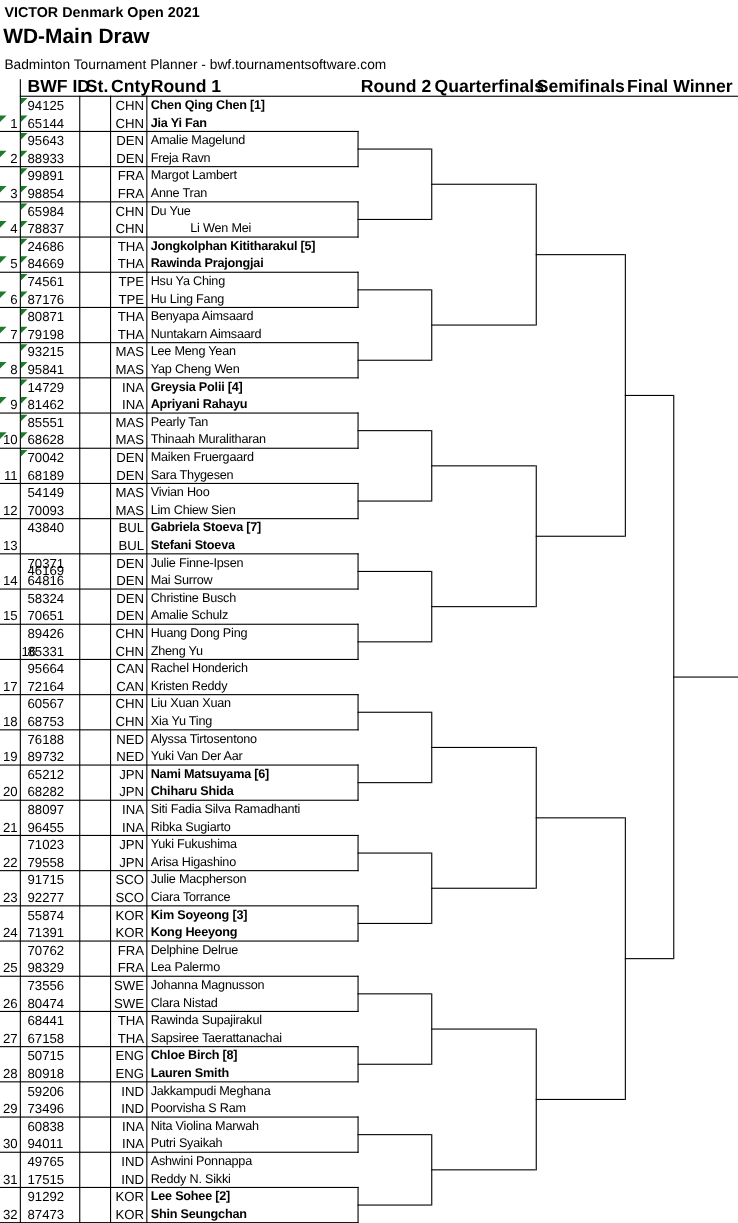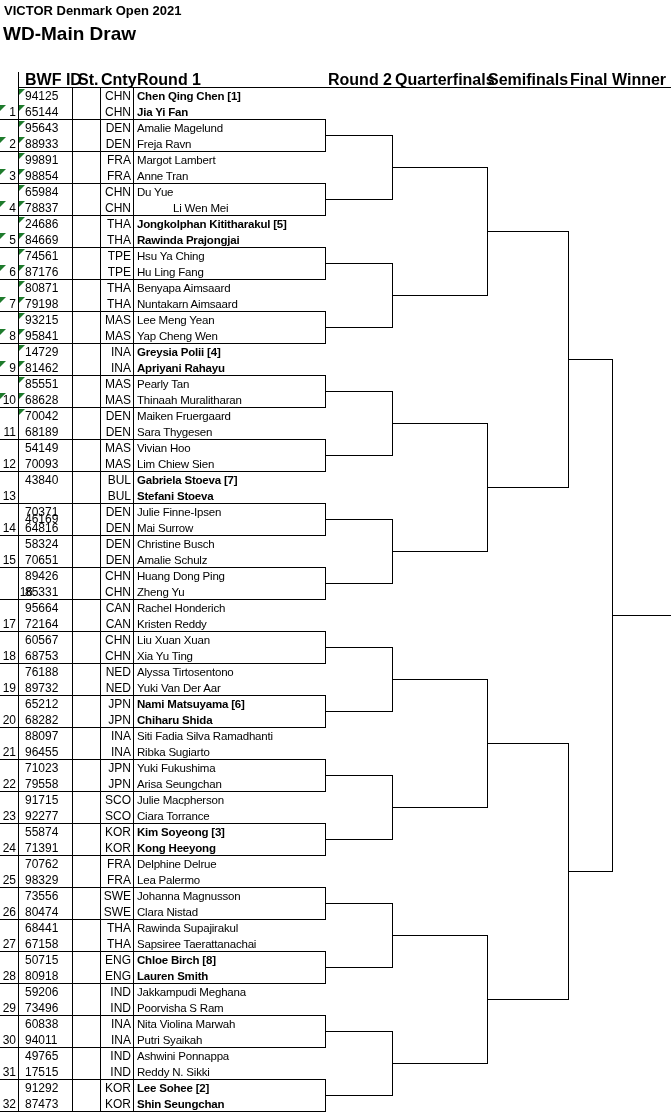--- a/index.html
+++ b/index.html
@@ -20,20 +20,21 @@
   .b{font-weight:bold;}
   .tri{position:absolute;width:0;height:0;
        border-top:6px solid var(--mk,#1e7b2c);border-right:6px solid transparent;}
 </style>
 </head>
 <body>
 
 <div id="page">
   <div class="t1">VICTOR Denmark Open 2021</div>
   <div class="t2">WD-Main Draw</div>
+  <div class="t3">Badminton Tournament Planner - bwf.tournamentsoftware.com</div>
 
   <div>
     <span class="h hbwf">BWF ID</span>
     <span class="h hst">St.</span>
     <span class="h hcnty">Cnty</span>
     <span class="h hr1">Round 1</span>
     <span class="h hr2">Round 2</span>
     <span class="h hqf">Quarterfinals</span>
     <span class="h hsf">Semifinals</span>
     <span class="h hfin">Final</span>
@@ -317,21 +318,21 @@
       <div class="cell name" style="top: 728px;">Siti Fadia Silva Ramadhanti</div>
       <div class="cell bid" style="top: 744px;">96455</div>
       <div class="cell cty" style="top: 744px;">INA</div>
       <div class="cell name" style="top: 744px;">Ribka Sugiarto</div>
       <div class="cell num" style="top: 776px;">22</div>
       <div class="cell bid" style="top: 760px;">71023</div>
       <div class="cell cty" style="top: 760px;">JPN</div>
       <div class="cell name" style="top: 760px;">Yuki Fukushima</div>
       <div class="cell bid" style="top: 776px;">79558</div>
       <div class="cell cty" style="top: 776px;">JPN</div>
-      <div class="cell name" style="top: 776px;">Arisa Seungchan</div>
+      <div class="cell name" style="top: 776px;">Arisa Higashino</div>
       <div class="cell num" style="top: 808px;">23</div>
       <div class="cell bid" style="top: 792px;">91715</div>
       <div class="cell cty" style="top: 792px;">SCO</div>
       <div class="cell name" style="top: 792px;">Julie Macpherson</div>
       <div class="cell bid" style="top: 808px;">92277</div>
       <div class="cell cty" style="top: 808px;">SCO</div>
       <div class="cell name" style="top: 808px;">Ciara Torrance</div>
       <div class="cell num" style="top: 840px;">24</div>
       <div class="cell bid" style="top: 824px;">55874</div>
       <div class="cell cty" style="top: 824px;">KOR</div>

